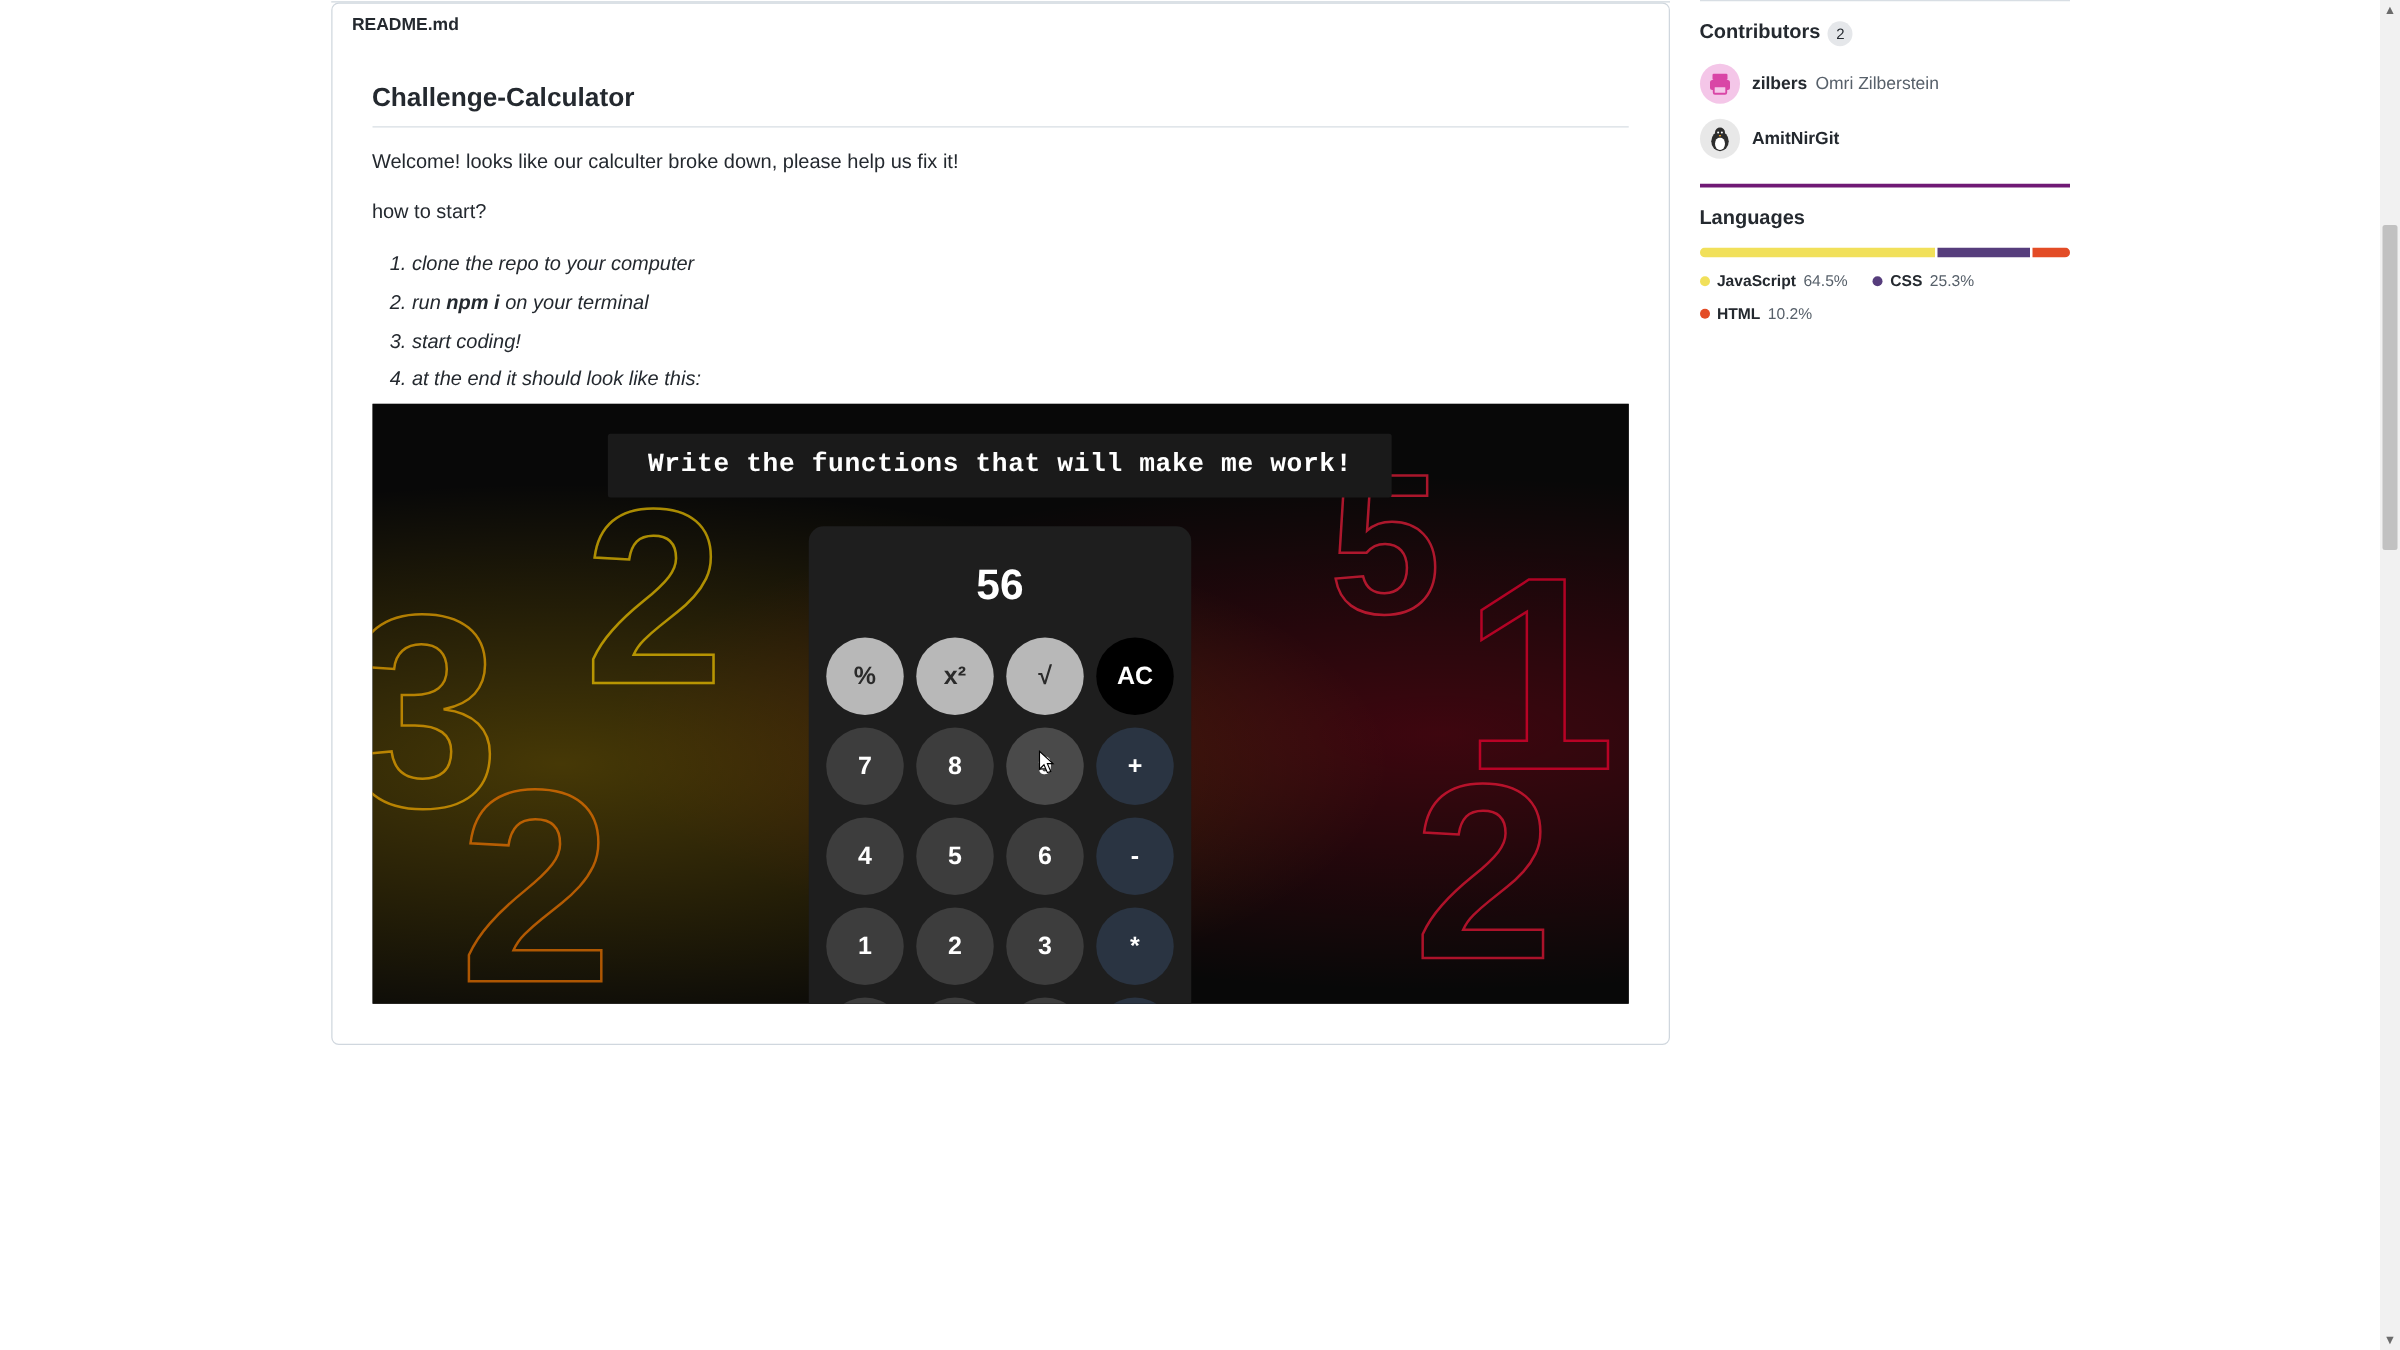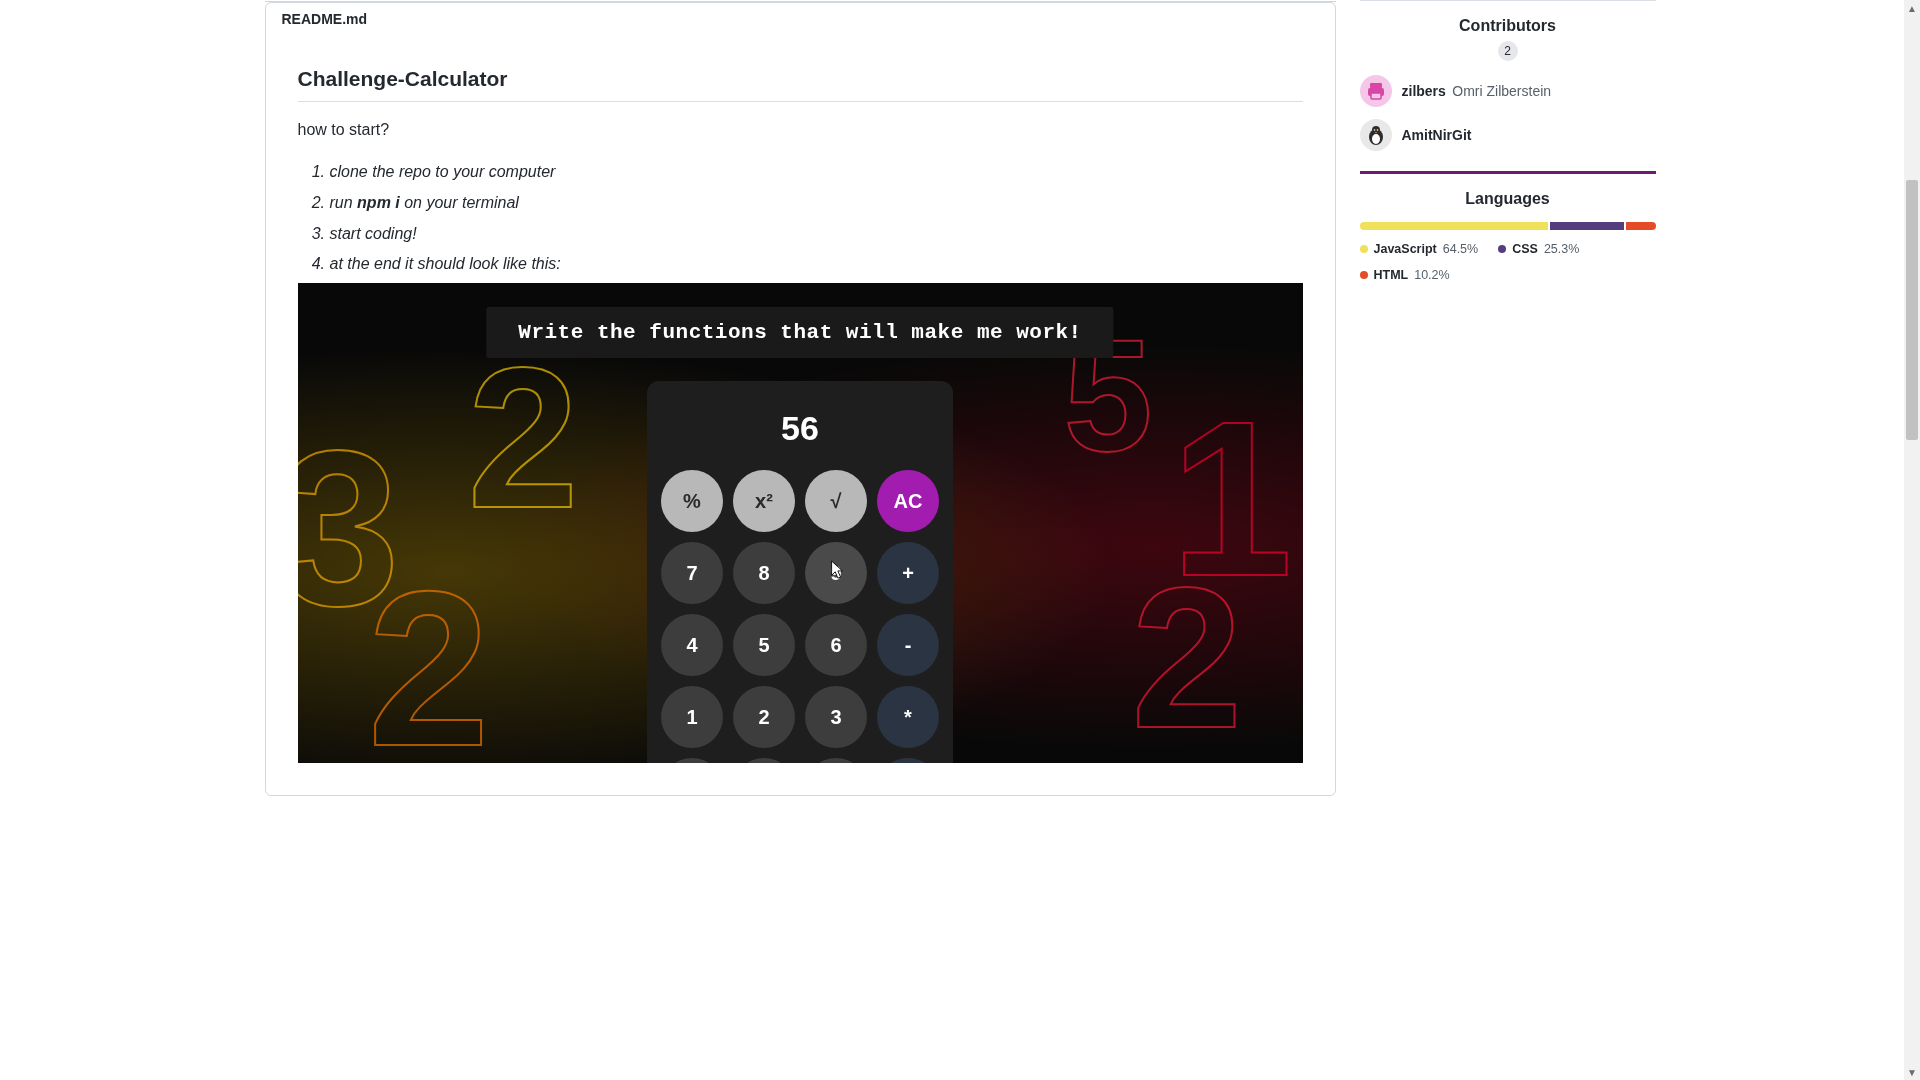--- a/index.html
+++ b/index.html
@@ -127,21 +127,21 @@
     border-radius: 50%;
     display: flex;
     align-items: center;
     justify-content: center;
     font-size: 20px;
     font-weight: 700;
     color: #fff;
     font-family: Arial, sans-serif;
   }
   .calc-btn.fn { background: #b8b8b8; color: #2a2a2a; }
-  .calc-btn.ac { background: #a21caf; color: #fff; }
+  .calc-btn.ac { background: #000000; color: #fff; }
   .calc-btn.num { background: #3d3d3d; }
   .calc-btn.op { background: #2a3442; }
   .calc-btn.hov { background: #4a4a4a; }
   .cursor-pointer {
     position: absolute;
     top: 276px;
     left: 50%;
     margin-left: 28px;
     width: 18px;
     height: 22px;
@@ -158,23 +158,21 @@
   .sb-section { padding-top: 16px; }
   .sb-section + .sb-section {
     border-top: 3px solid #701a75;
     margin-top: 20px;
   }
   .sb-title {
     font-size: 16px;
     font-weight: 600;
     margin-bottom: 14px;
     display: flex;
-    align-items: center;
     gap: 6px;
-    flex-direction: column;
   }
   .sb-badge {
     display: inline-flex;
     align-items: center;
     justify-content: center;
     min-width: 20px;
     height: 20px;
     padding: 0 6px;
     border-radius: 20px;
     background: #e5e7ea;
@@ -262,20 +260,21 @@
 
 <div class="page-container">
   <div class="main-col">
     <div class="tab-strip">
     </div>
 
     <div class="readme-box">
       <div class="readme-header">README.md</div>
       <div class="readme-body">
         <h1>Challenge-Calculator</h1>
+        <p>Welcome! looks like our calculter broke down, please help us fix it!</p>
         <p>how to start?</p>
         <ol>
           <li>clone the repo to your computer</li>
           <li><span>run </span><strong>npm i</strong><span> on your terminal</span></li>
           <li>start coding!</li>
           <li>at the end it should look like this:</li>
         </ol>
 
         <div class="calc-image">
           <div class="neon-bg">

